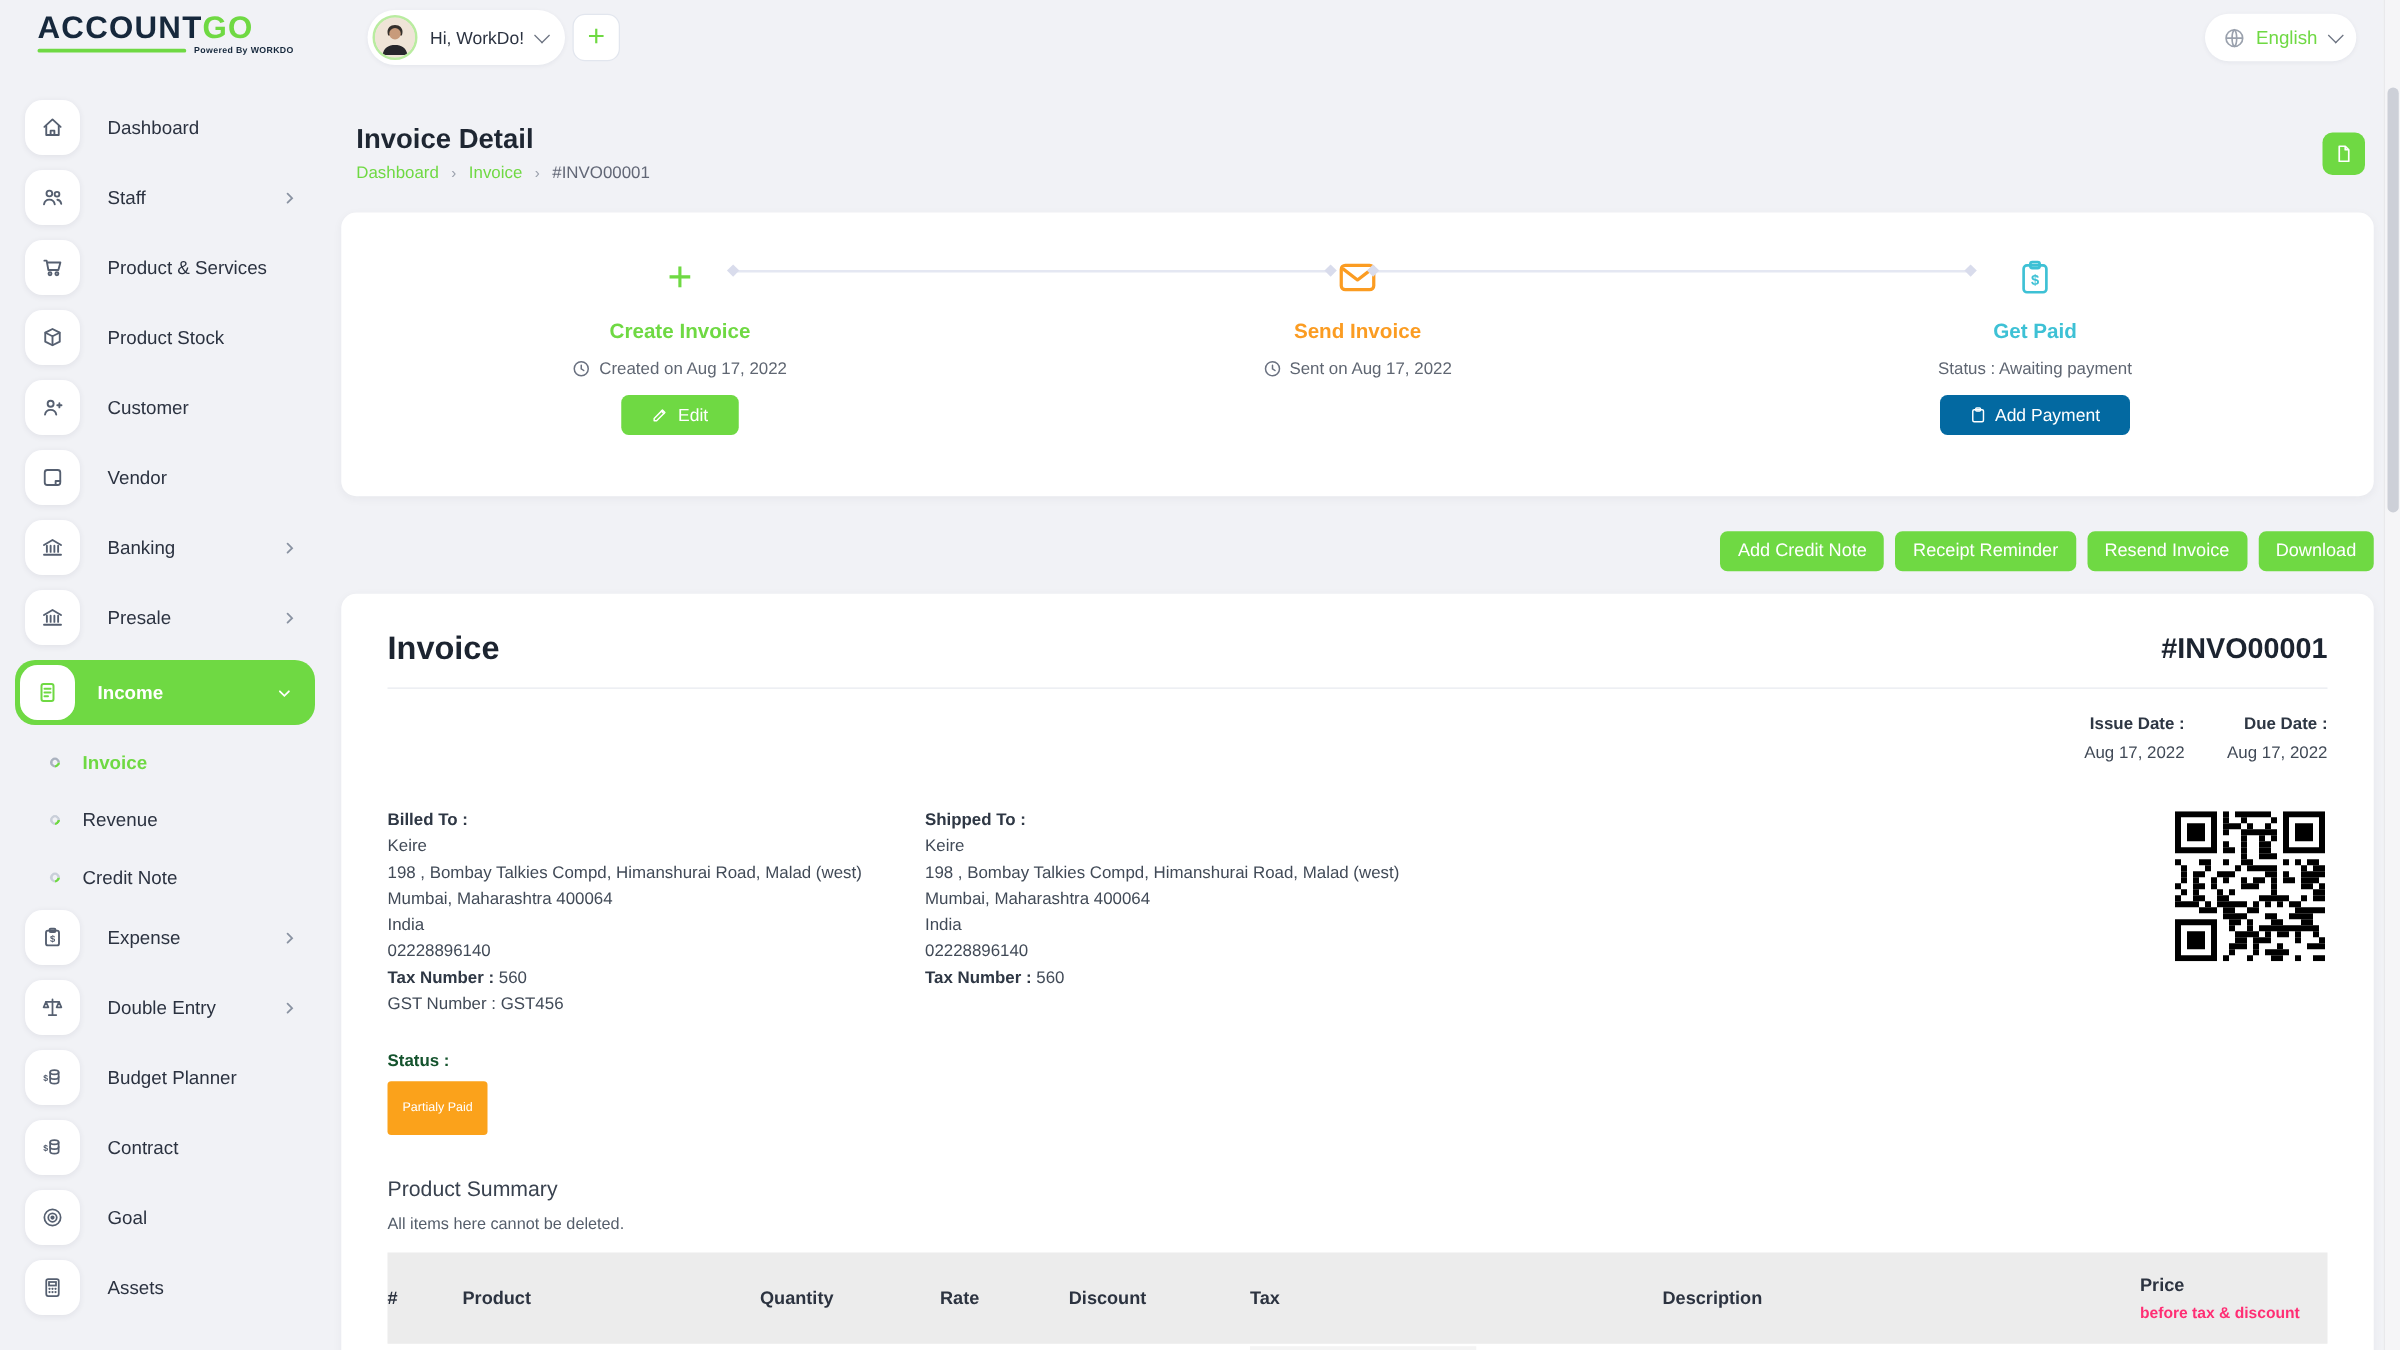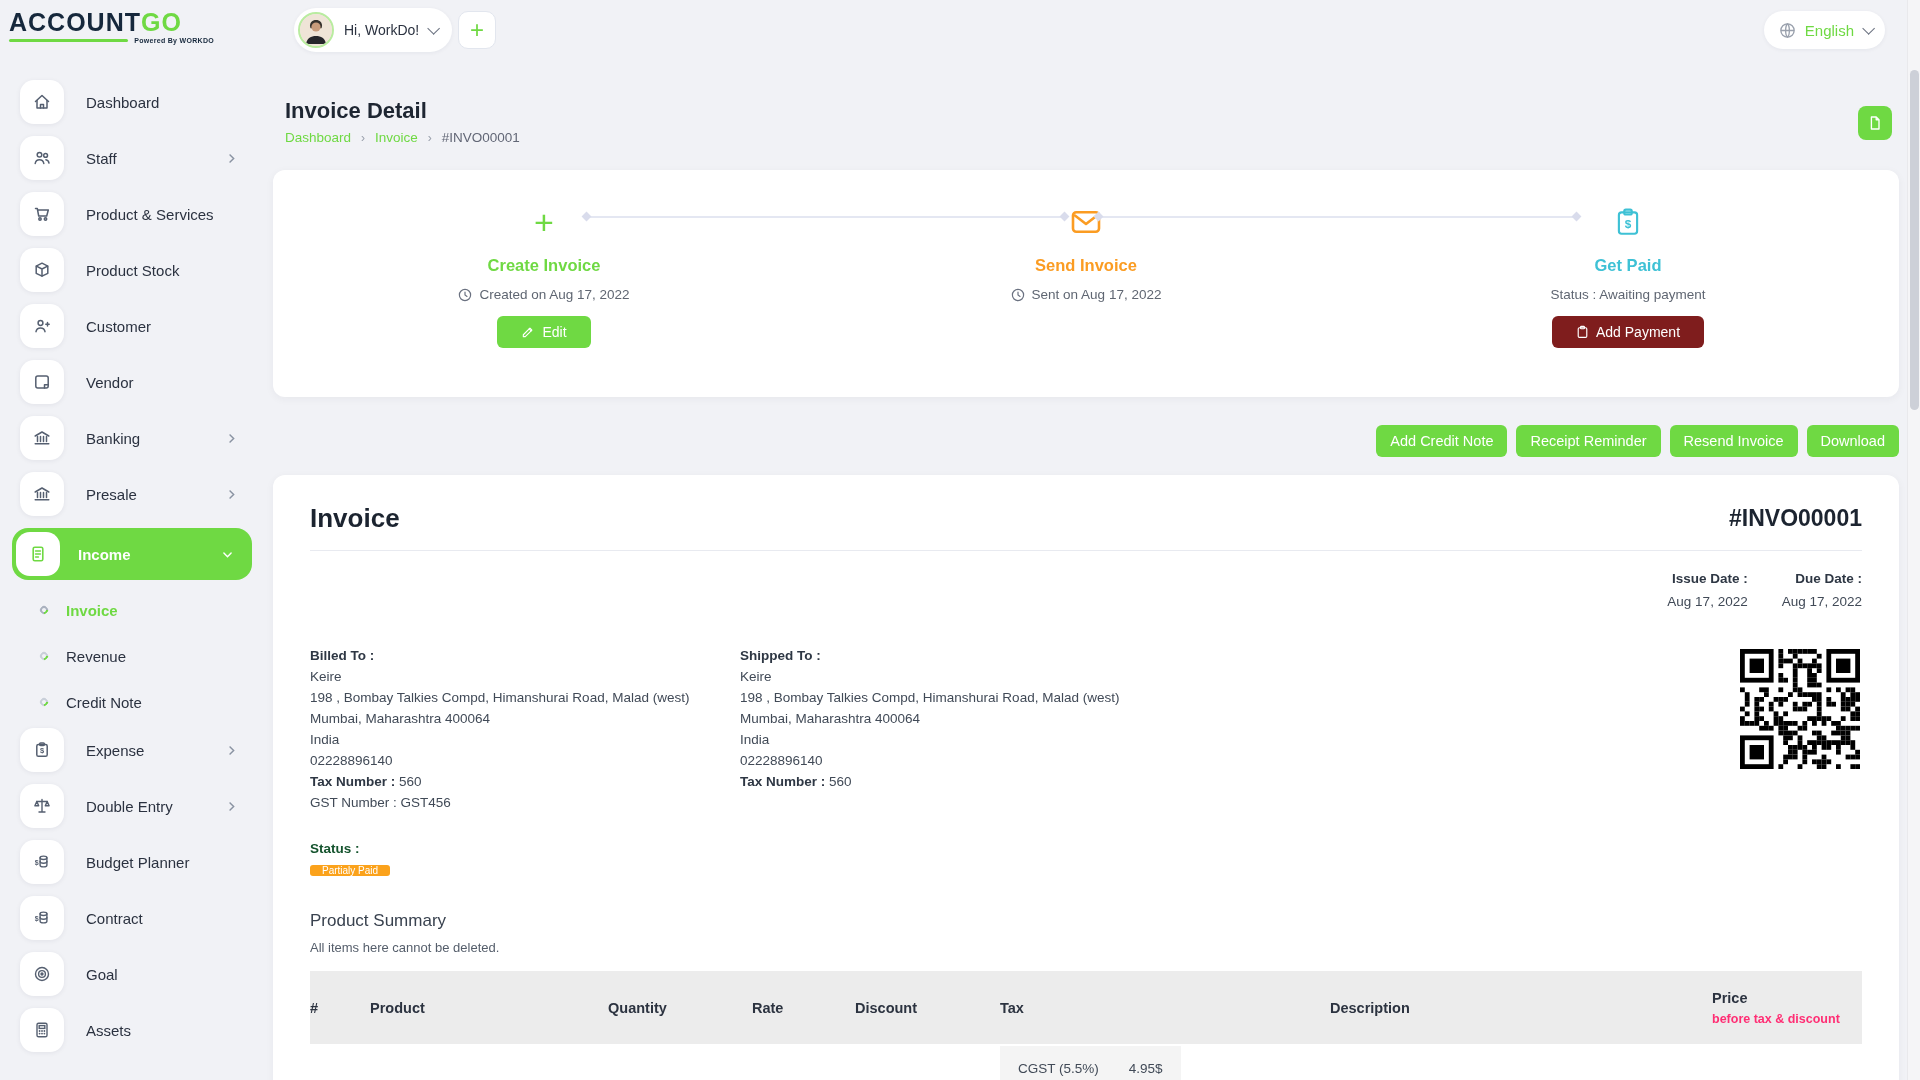--- a/index.html
+++ b/index.html
@@ -1,21 +1,21 @@
 <!DOCTYPE html>
 <html><head>
 <meta charset="utf-8">
 <style>
   * { margin:0; padding:0; box-sizing:border-box; }
   html,body { width:1920px; height:1080px; overflow:hidden; background:#f1f2f6;
     font-family:"Liberation Sans", sans-serif; color:#414a57; }
 
   
   .topbar { position:absolute; top:0; left:0; width:1920px; height:60px; }
-  .logo { position:absolute; left:9px; top:9px; width:205px; cursor:pointer; }
+  .logo { position:absolute; left:30px; top:9px; width:205px; cursor:pointer; }
   .logo-row { font-weight:800; font-size:25px; letter-spacing:1px; color:#16283c; line-height:26px; }
   .logo-row .go { color:#6fd943; }
   .logo-sub { display:flex; align-items:center; margin-top:2px; }
   .logo-sub .bar { width:120px; height:3px; background:#6fd943; border-radius:2px; }
   .logo-sub .pb { font-size:7px; font-weight:700; color:#16283c; margin-left:6px; letter-spacing:.3px; white-space:nowrap; }
 
   .user-pill { position:absolute; left:294px; top:8px; height:44px; background:#fff; border-radius:22px;
     display:flex; align-items:center; padding:4px 16px 4px 4px; box-shadow:0 1px 4px rgba(25,35,60,.06); cursor:pointer; }
   .avatar { width:36px; height:36px; border-radius:50%; border:2px solid #b9ecA0; overflow:hidden; background:#f3e9df; flex:0 0 auto; }
   .user-pill .greet { font-size:14px; color:#2b3240; margin:0 8px 0 10px; }
@@ -61,21 +61,21 @@
   
   .steps-card { margin-top:14px; height:227px; position:relative; display:flex; }
   .step { flex:1; display:flex; flex-direction:column; align-items:center; padding-top:32px; }
   .step-icon { height:40px; display:flex; align-items:center; justify-content:center; }
   .plus-glyph { color:#6fd943; font-size:34px; font-weight:400; line-height:34px; }
   .step-title { margin-top:14px; font-size:16.5px; font-weight:700; }
   .t-green { color:#6fd943; } .t-orange { color:#fb9c22; } .t-teal { color:#3ec1d5; }
   .step-sub { margin-top:12px; font-size:13.5px; color:#5f6672; display:flex; align-items:center; gap:7px;justify-content:space-between; }
   .step-btn { margin-top:14px; height:32px; border:none; border-radius:6px; color:#fff; font-size:14px;
     display:flex; align-items:center; gap:7px; padding:0 24px; cursor:pointer; font-family:inherit; }
-  .btn-green { background:#6fd943; } .btn-teal { background:#7f1d1d; }
+  .btn-green { background:#6fd943; } .btn-teal { background:#0369a1; }
   .connector { position:absolute; top:46px; height:2px; background:#e4e7f2; }
   .connector::before, .connector::after { content:""; position:absolute; top:-3px; width:7px; height:7px;
     background:#d9dcec; transform:rotate(45deg); }
   .connector::before { left:-4px; } .connector::after { right:-4px; }
   .conn-1 { left:314px; width:477px; } .conn-2 { left:826px; width:477px; }
 
   
   .actions { margin-top:28px; display:flex; justify-content:flex-end; gap:9px; }
   .action-btn { height:32px; background:#6fd943; border:none; border-radius:6px; color:#fff; font-size:14.5px;
     padding:0 14px; cursor:pointer; font-family:inherit; }
@@ -92,21 +92,21 @@
   .date-value { margin-top:8px; color:#414a57; }
   .parties { margin-top:36px; display:flex; align-items:flex-start; }
   .party { font-size:13.5px; line-height:21px; color:#414a57; }
   .party .b { font-weight:700; color:#2e3744; }
   .party-billed { flex:0 0 430px; }
   .party-shipped { flex:1; }
   .qr-box { flex:0 0 122px; margin-top:4px; }
   .status-block { margin-top:28px; font-size:13.5px; }
   .status-label { font-weight:700; color:#14532d; }
   .badge { display:inline-block; margin-top:9px; background:#fba21b; color:#fff; font-size:10px;
-    padding:0 12px; border-radius:3px; }
+    padding:16px 12px; border-radius:3px; }
   .summary-title { margin-top:34px; font-size:17px; color:#39424f; }
   .summary-note { margin-top:9px; font-size:13px; color:#555e6b; }
   .ptable { margin-top:16px; }
   .t-head { display:flex; background:#ececec; height:73px; align-items:center; }
   .t-head .cell { font-size:14.5px; font-weight:700; color:#2c3340; }
   .t-row { display:flex; height:140px; }
   .cell { flex:0 0 auto; padding-right:10px; }
   .c0{width:60px;} .c1{width:238px;} .c2{width:144px;} .c3{width:103px;} .c4{width:145px;}
   .c5{width:330px;} .c6{width:382px;} .c7{width:150px; padding-right:0;}
   .price-note { font-size:12.5px; font-weight:700; color:#ff2e74; margin-top:6px; }

